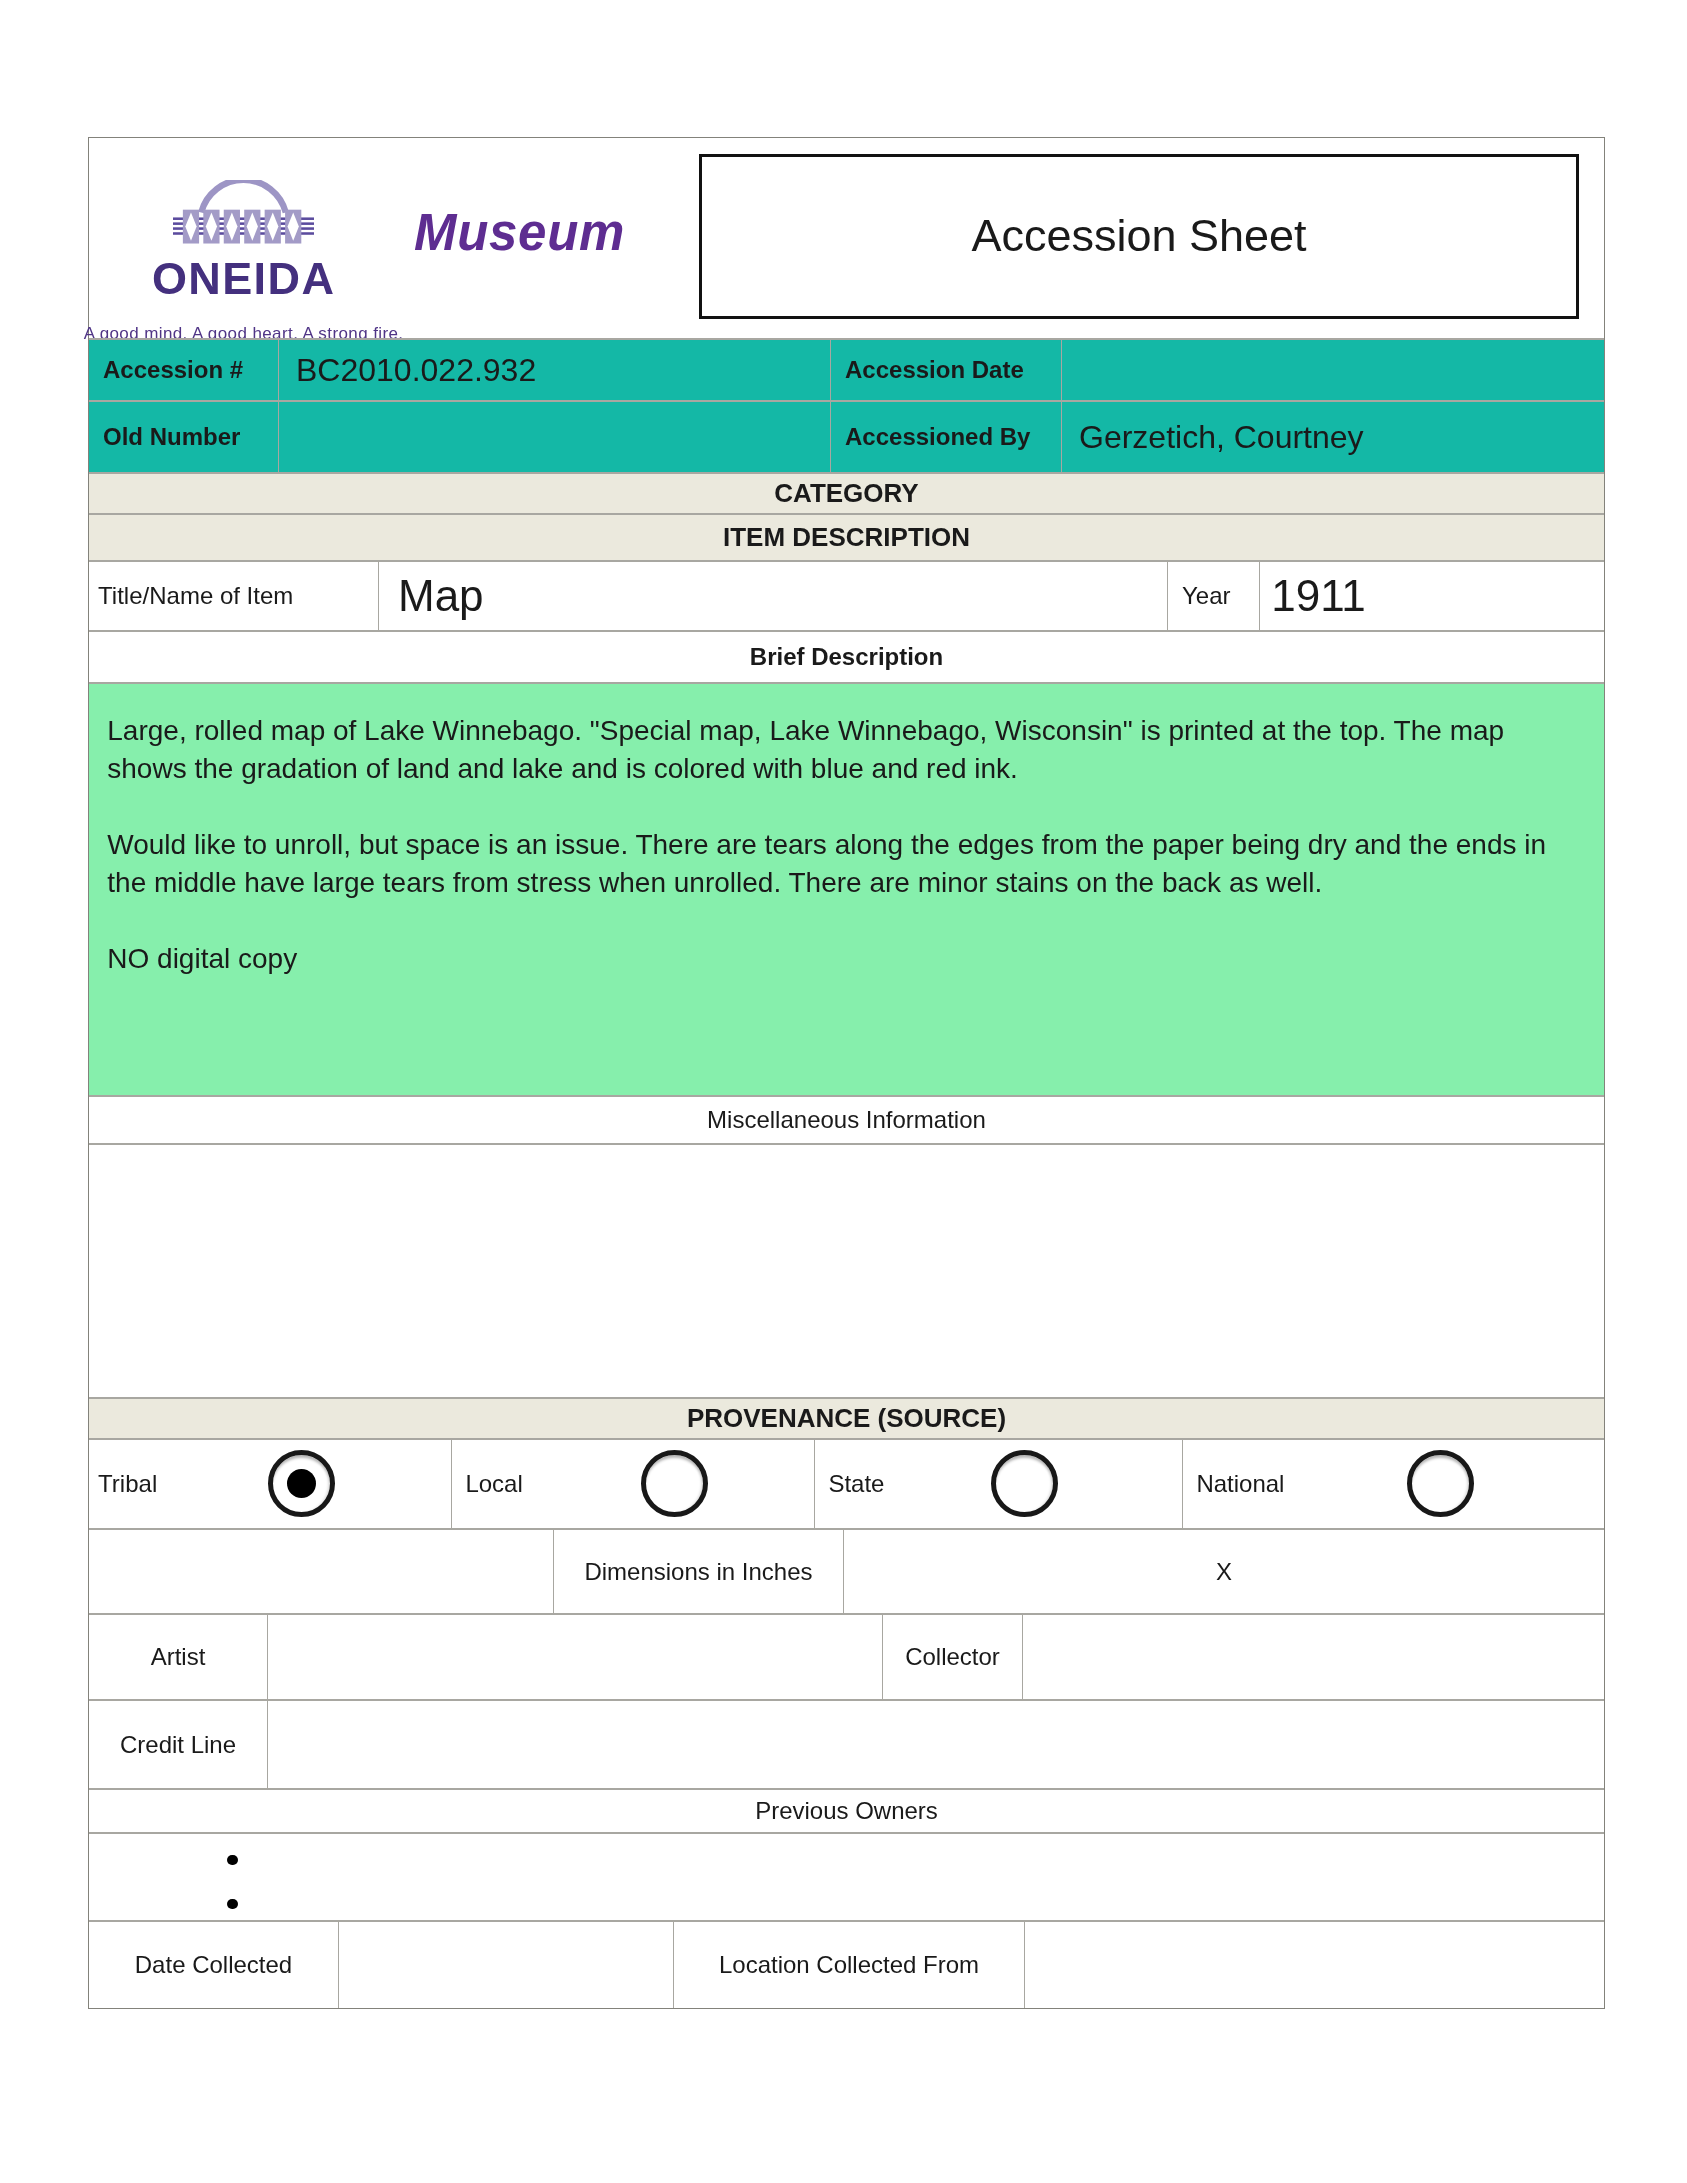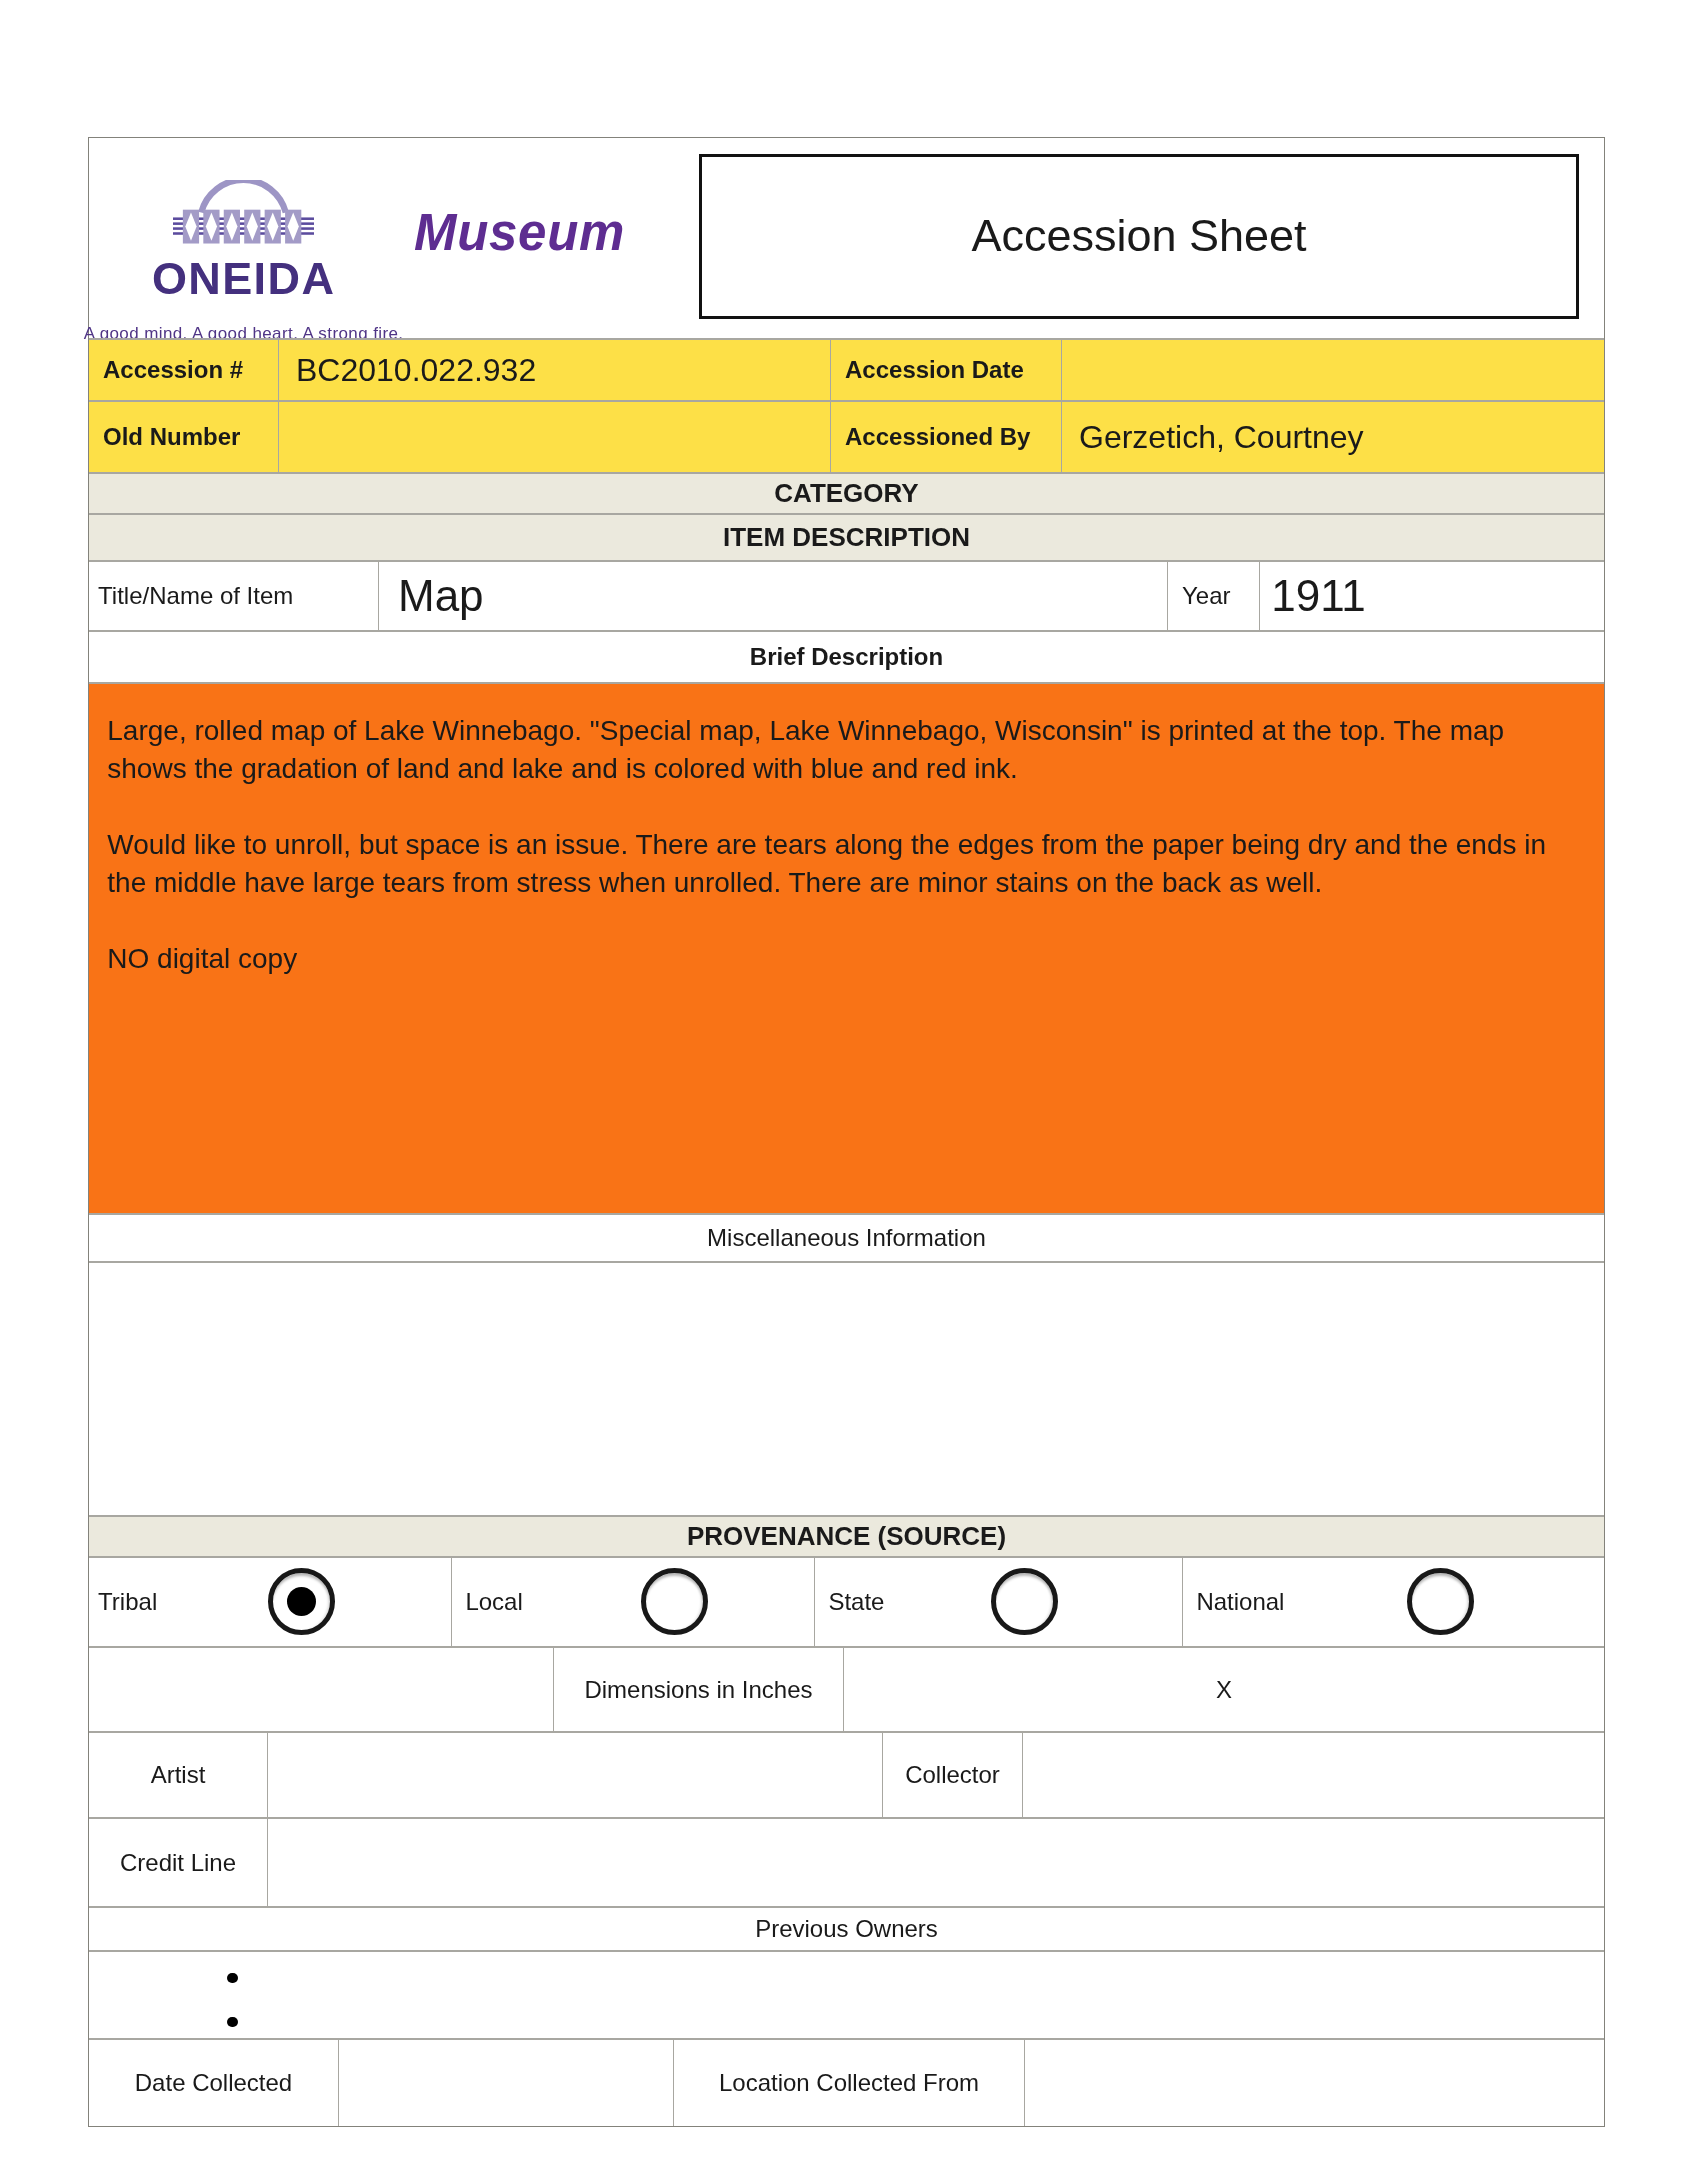--- a/index.html
+++ b/index.html
@@ -4,21 +4,21 @@
 <style>
   html,body{margin:0;padding:0;background:#ffffff;}
   .page{position:relative;width:1687px;height:2183px;background:#fff;
         font-family:"Liberation Sans",sans-serif;color:#1a1a1a;overflow:hidden;}
   .form{position:absolute;left:88px;top:137px;width:1515px;border:1.4px solid #83827b;background:#fff;}
   .row{display:flex;border-top:2.1px solid #a8a7a1;position:relative;}
   .row.first{border-top:none;}
   .cell{display:flex;align-items:center;position:relative;box-sizing:border-box;
         border-right:1.4px solid #a8a7a1;overflow:hidden;}
   .cell.last{border-right:none;flex:1;}
-  .beige{background:#fde047;}
+  .beige{background:#14b8a6;}
   .band{background:#ebe9dd;display:flex;align-items:center;justify-content:center;
         font-weight:bold;font-size:26px;border-top:2.1px solid #a8a7a1;}
   .lbl{font-size:24px;padding-left:14px;}
   .lbl.bold{font-weight:bold;}
   .val{font-size:32px;padding-left:17px;white-space:nowrap;}
   .big{font-size:44px;}
   .ctr{justify-content:center;padding-left:0;text-align:center;}
   .hdr-row{display:flex;align-items:center;justify-content:center;
            font-size:24px;border-top:2.1px solid #a8a7a1;background:#fff;}
 
@@ -36,22 +36,22 @@
              font-size:45px;background:#fff;}
 
   
   .r-acc{height:60px;}
   .r-old{height:70px;}
   .band-cat{height:39px;}
   .r-cat{height:92px;background:#fff;}
   .band-item{height:45px;}
   .r-title{height:68px;background:#fff;}
   .hdr-brief{height:50px;font-weight:bold;}
-  .desc{border-top:2.1px solid #a8a7a1;height:531px;box-sizing:border-box;
-        padding:28px 21px 0 18.3px;font-size:28px;line-height:38px;background:#f97316;}
+  .desc{border-top:2.1px solid #a8a7a1;height:413px;box-sizing:border-box;
+        padding:28px 21px 0 18.3px;font-size:28px;line-height:38px;background:#86efac;}
   .desc p{margin:0 0 38px 0;}
   .hdr-misc{height:46px;}
   .misc-body{border-top:2.1px solid #a8a7a1;height:254px;background:#fff;font-size:28px;padding-left:18.3px;box-sizing:border-box;}
   .band-prov{height:39px;}
   .r-prov{height:88px;background:#fff;}
   .r-medium{height:83px;background:#fff;}
   .r-artist{height:84px;background:#fff;}
   .r-credit{height:87px;background:#fff;}
   .hdr-prev{height:42px;}
   .bullets{border-top:2.1px solid #a8a7a1;height:88px;box-sizing:border-box;

